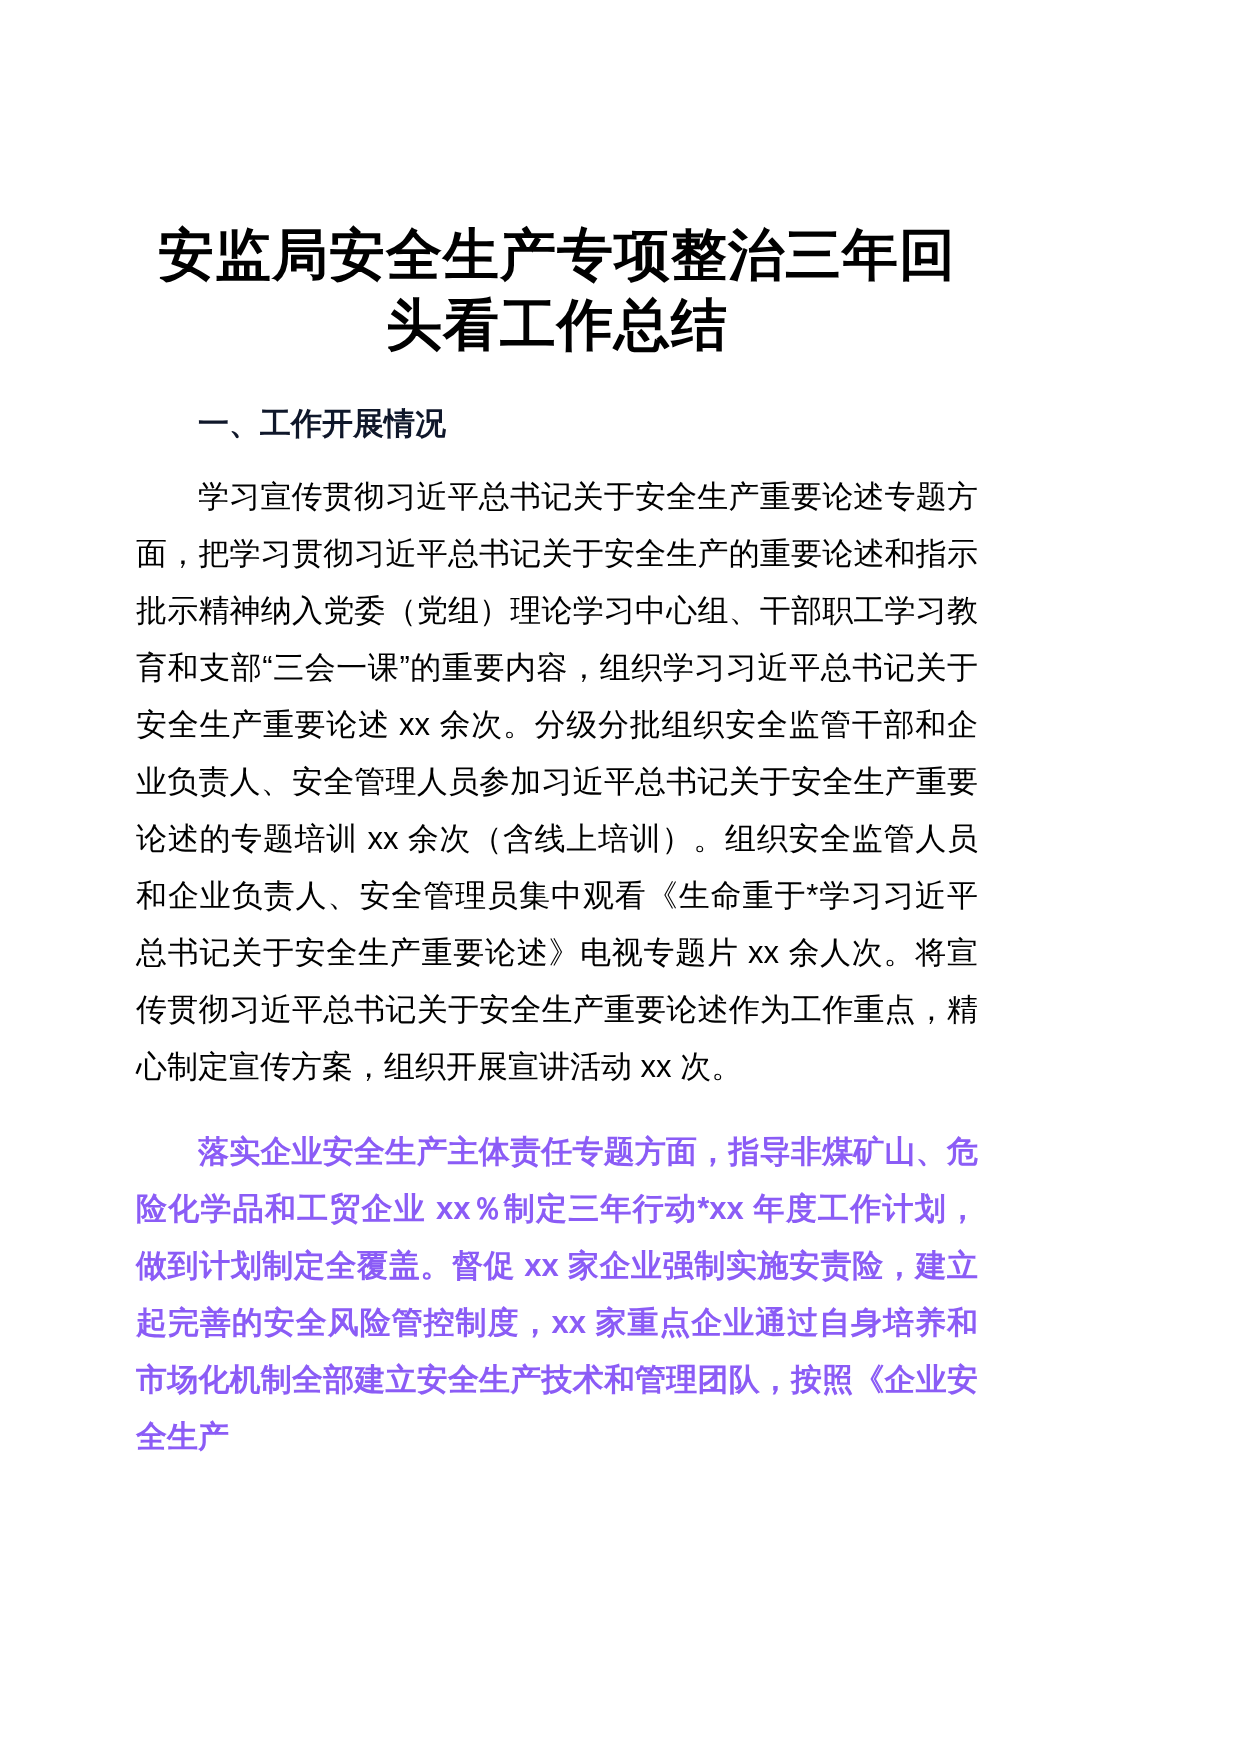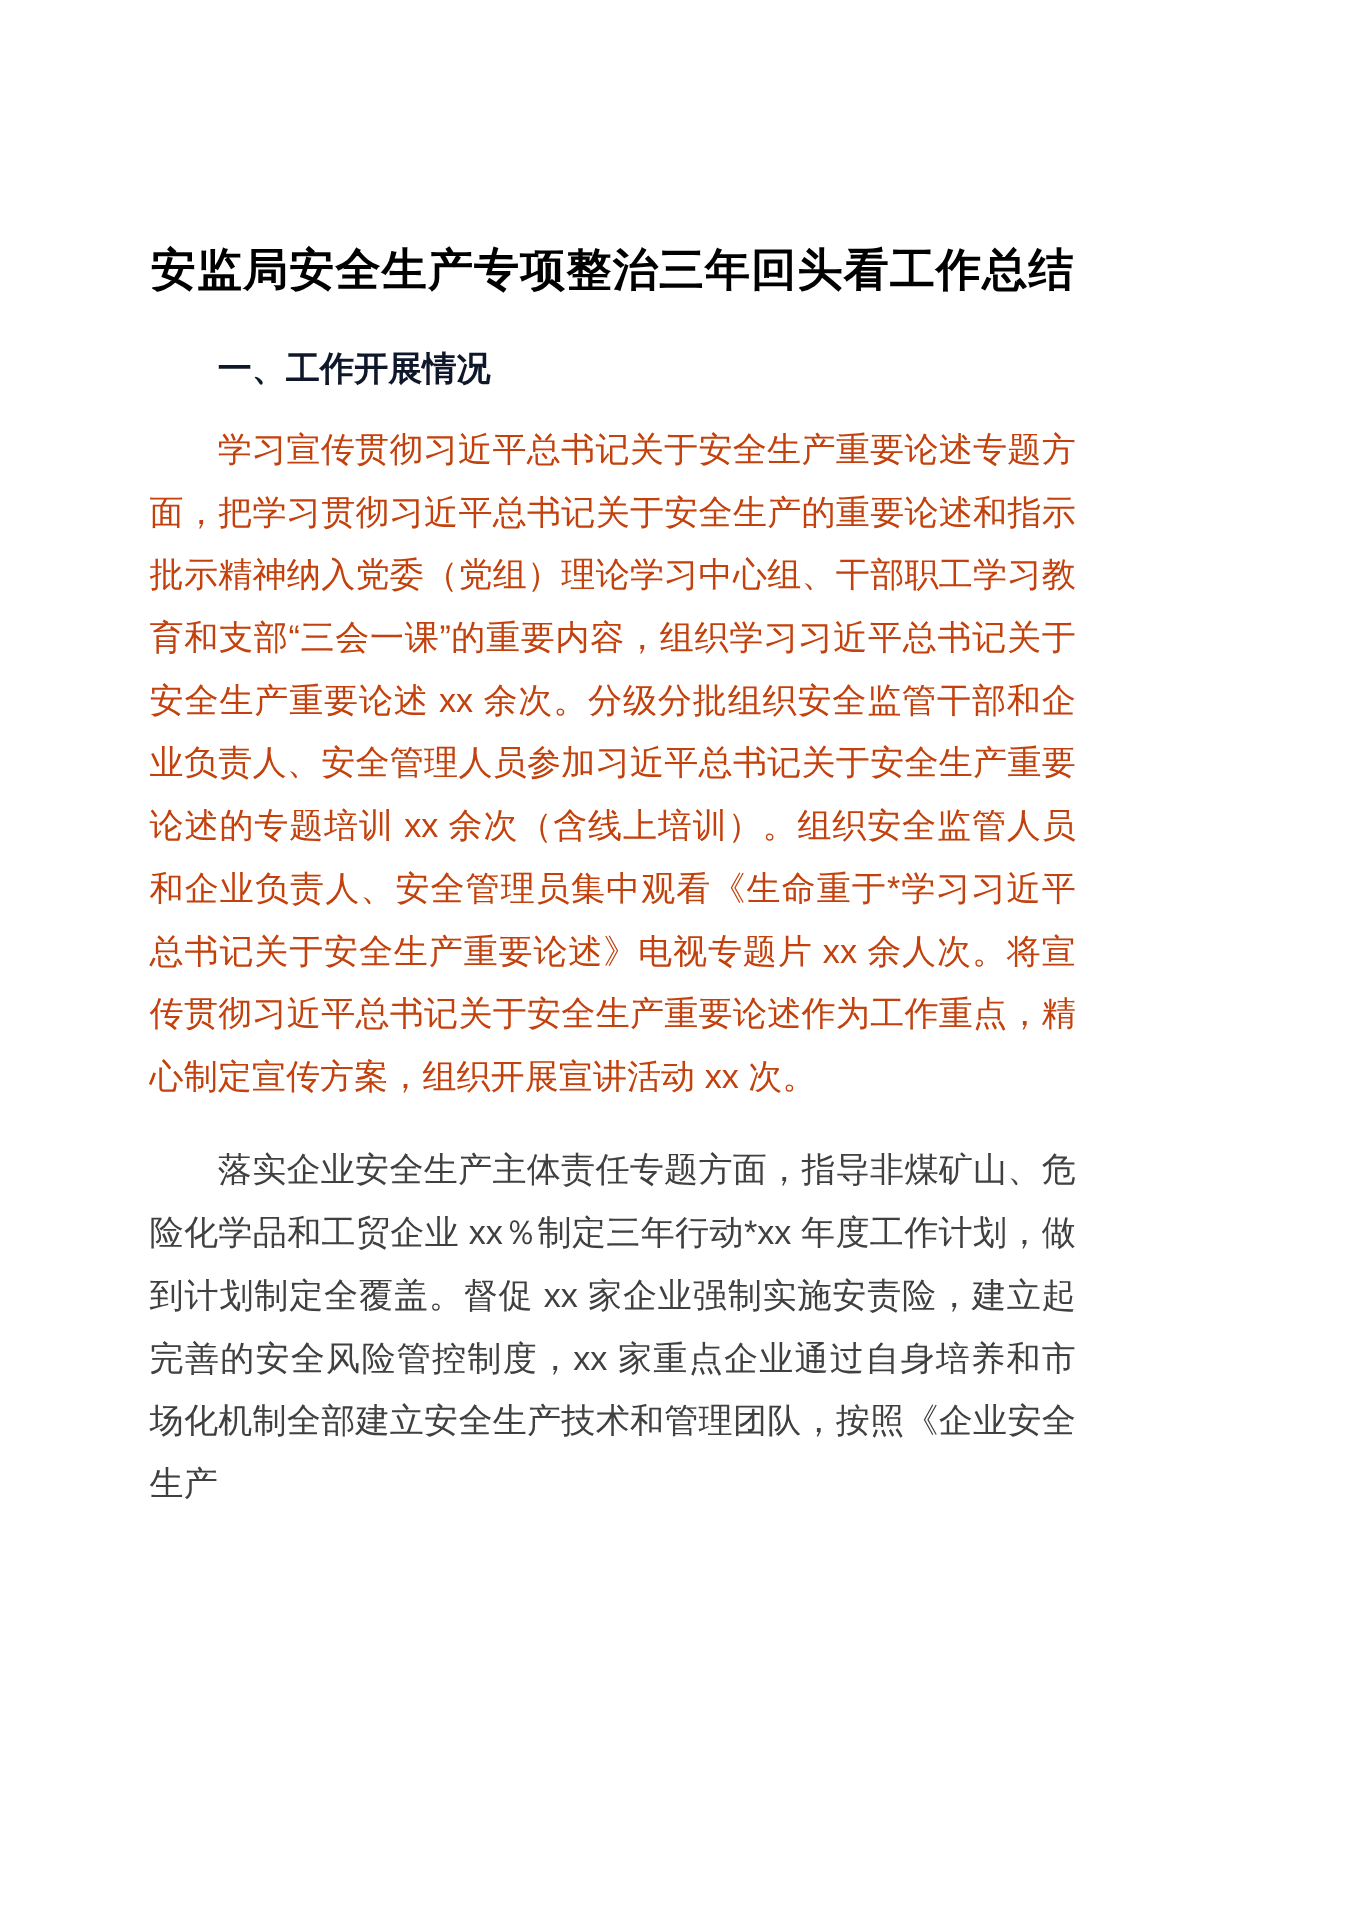--- a/index.html
+++ b/index.html
@@ -16,21 +16,21 @@
   .page {
     box-sizing: border-box;
     width: 1240px;
     height: 1754px;
     padding: 220px 262px 60px 136px;
     overflow: hidden;
     background: #ffffff;
   }
   .title {
     margin: 0 0 44px 0;
-    font-size: 41px;
+    font-size: 56px;
     line-height: 1.25;
     font-weight: 700;
     text-align: center;
     color: #000000;
     letter-spacing: 1px;
   }
   .section-heading {
     margin: 0 0 24px 0;
     font-size: 31px;
     line-height: 1.3;
@@ -47,16 +47,16 @@
   }
 </style>
 </head>
 <body>
 
 <div class="page">
   <h1 class="title">安监局安全生产专项整治三年回头看工作总结</h1>
 
   <div class="section-heading" style="color: #0f172a;">一、工作开展情况</div>
 
-  <p class="para" style="color: #c2410c;">学习宣传贯彻习近平总书记关于安全生产重要论述专题方面，把学习贯彻习近平总书记关于安全生产的重要论述和指示批示精神纳入党委（党组）理论学习中心组、干部职工学习教育和支部“三会一课”的重要内容，组织学习习近平总书记关于安全生产重要论述 xx 余次。分级分批组织安全监管干部和企业负责人、安全管理人员参加习近平总书记关于安全生产重要论述的专题培训 xx 余次（含线上培训）。组织安全监管人员和企业负责人、安全管理员集中观看《生命重于*学习习近平总书记关于安全生产重要论述》电视专题片 xx 余人次。将宣传贯彻习近平总书记关于安全生产重要论述作为工作重点，精心制定宣传方案，组织开展宣讲活动 xx 次。</p>
+  <p class="para" style="color: #000000;">学习宣传贯彻习近平总书记关于安全生产重要论述专题方面，把学习贯彻习近平总书记关于安全生产的重要论述和指示批示精神纳入党委（党组）理论学习中心组、干部职工学习教育和支部“三会一课”的重要内容，组织学习习近平总书记关于安全生产重要论述 xx 余次。分级分批组织安全监管干部和企业负责人、安全管理人员参加习近平总书记关于安全生产重要论述的专题培训 xx 余次（含线上培训）。组织安全监管人员和企业负责人、安全管理员集中观看《生命重于*学习习近平总书记关于安全生产重要论述》电视专题片 xx 余人次。将宣传贯彻习近平总书记关于安全生产重要论述作为工作重点，精心制定宣传方案，组织开展宣讲活动 xx 次。</p>
 
-  <p class="para" style="color: #404040;">落实企业安全生产主体责任专题方面，指导非煤矿山、危险化学品和工贸企业 xx％制定三年行动*xx 年度工作计划，做到计划制定全覆盖。督促 xx 家企业强制实施安责险，建立起完善的安全风险管控制度，xx 家重点企业通过自身培养和市场化机制全部建立安全生产技术和管理团队，按照《企业安全生产</p>
+  <p class="para" style="color: #8b5cf6; font-weight: bold;">落实企业安全生产主体责任专题方面，指导非煤矿山、危险化学品和工贸企业 xx％制定三年行动*xx 年度工作计划，做到计划制定全覆盖。督促 xx 家企业强制实施安责险，建立起完善的安全风险管控制度，xx 家重点企业通过自身培养和市场化机制全部建立安全生产技术和管理团队，按照《企业安全生产</p>
 </div>
 
 </body></html>

